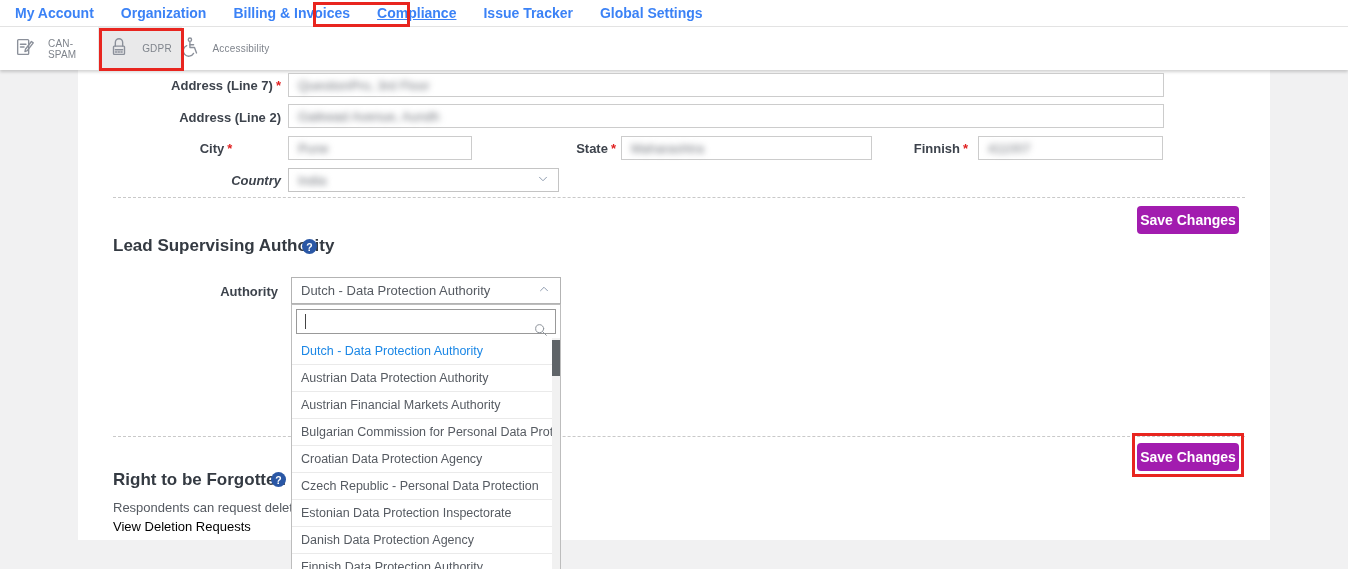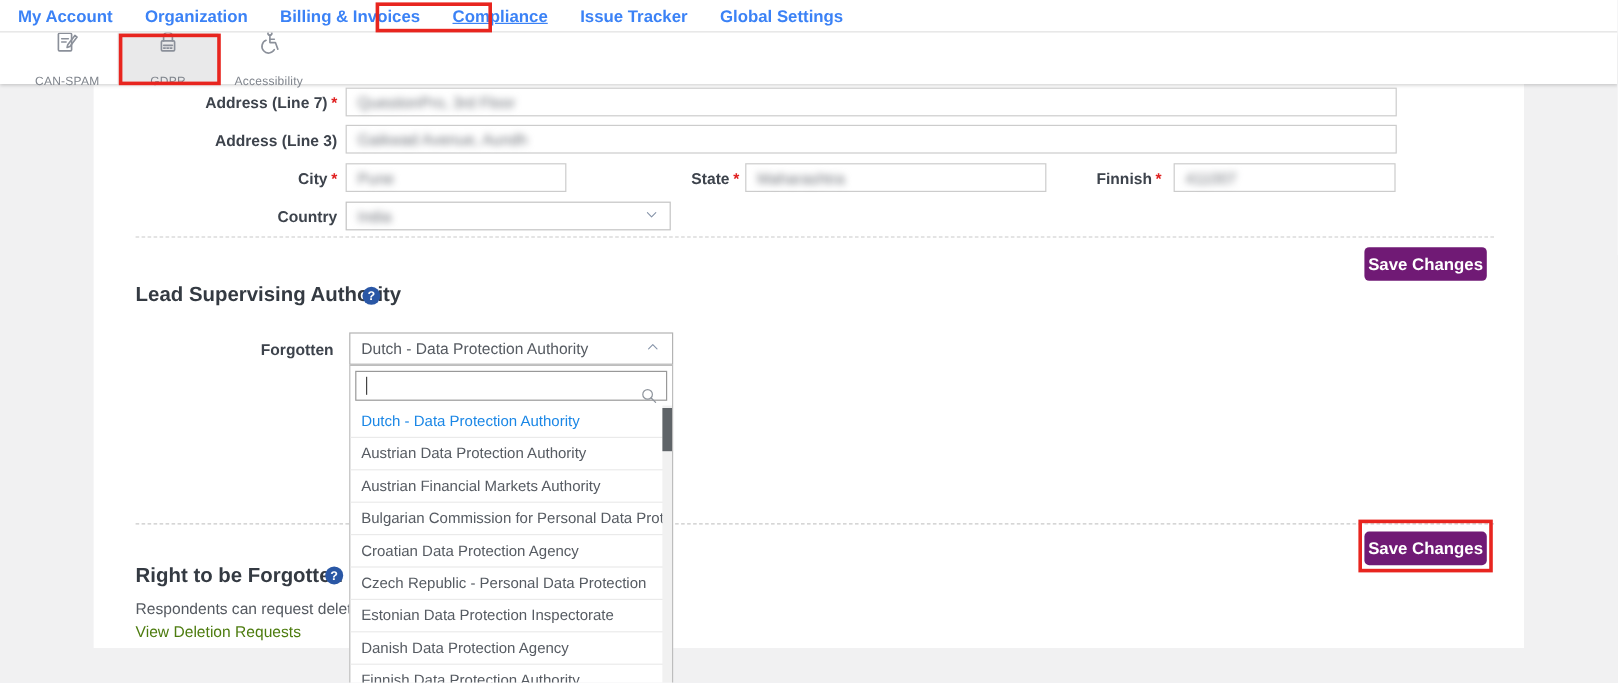--- a/index.html
+++ b/index.html
@@ -8,42 +8,42 @@
 
   
   .topnav { position:absolute; left:0; top:0; width:1348px; height:27px; background:#fff;
             border-bottom:1px solid #e3e3e3; display:flex; align-items:center; padding-left:15px; gap:27px; z-index:3; }
   .navlink { color:#3b82f6; font-size:14px; font-weight:bold; text-decoration:none; cursor:pointer; white-space:nowrap; }
   .navlink.active { text-decoration:underline; }
 
   
   .toolbar { position:absolute; left:0; top:27px; width:1348px; height:43px; background:#fff;
              box-shadow:0 2px 3px rgba(0,0,0,0.18); display:flex; padding-left:14px; z-index:2; }
-  .tool { width:84px; height:43px; display:flex; flex-direction:column; align-items:center; justify-content:center;
+  .tool { width:84px; height:43px; display:flex; flex-direction:row; align-items:center; justify-content:center;
           gap:12px; cursor:pointer; }
   .tool.selected { background:#e9e9ea; }
   .tool .lbl { font-size:10px; color:#7f848c; letter-spacing:.2px; }
   .tool svg { stroke:#8b909a; fill:none; stroke-width:1.5; stroke-linecap:round; stroke-linejoin:round; }
 
   
   .panel { position:absolute; left:78px; top:70px; width:1192px; height:470px; background:#fff; z-index:1; }
 
   .flabel { position:absolute; font-size:13px; font-weight:bold; color:#3d434c; text-align:right; width:130px; z-index:2; }
   .req { color:#e02020; margin-left:3px; font-weight:bold; }
   .tinput { position:absolute; height:24px; border:1px solid #ccc; background:#fff; display:flex; align-items:center;
             padding-left:9px; font-size:13px; color:#808archive0; z-index:2; cursor:text; }
   .tinput { color:#808080; }
   .blurred { filter:blur(3px); color:#6f737a; white-space:nowrap; }
   .selbox { position:absolute; height:24px; border:1px solid #c4c4c4; background:#fff; display:flex; align-items:center;
             justify-content:space-between; padding:0 8px 0 9px; font-size:13px; color:#808080; z-index:2; cursor:pointer; }
   .selbox svg, .authsel svg { stroke:#8694a9; fill:none; stroke-width:1.6; stroke-linecap:round; stroke-linejoin:round; }
 
   .dash { position:absolute; left:113px; width:1132px; border-top:1px dashed #c9c9c9; z-index:1; }
 
-  .savebtn { position:absolute; left:1137px; width:102px; height:28px; background:#701a75; color:#fff; font-size:14px;
+  .savebtn { position:absolute; left:1137px; width:102px; height:28px; background:#a21caf; color:#fff; font-size:14px;
              font-weight:bold; border:none; border-radius:4px; cursor:pointer; z-index:2; font-family:"Liberation Sans",sans-serif; }
 
   .h1 { position:absolute; left:113px; font-size:17px; font-weight:bold; color:#343a42; z-index:2; }
   .helpicon { position:absolute; width:15px; height:15px; border-radius:50%; background:#2a57a5; color:#fff;
               font-size:10.5px; font-weight:bold; display:flex; align-items:center; justify-content:center; z-index:2; cursor:pointer; }
 
   
   .authsel { position:absolute; left:291px; top:277px; width:270px; height:27px; border:1px solid #b3b3b3; background:#fff;
              display:flex; align-items:center; justify-content:space-between; padding:0 9px; font-size:13px; color:#555a61;
              z-index:6; cursor:pointer; }
@@ -54,21 +54,21 @@
   .ddsearch .caret { width:1px; height:15px; background:#444; margin-left:2px; }
   .ddsearch svg { position:absolute; right:6px; stroke:#8e949c; fill:none; stroke-width:1.5; stroke-linecap:round; }
   .ddlist { position:relative; }
   .ddopt { height:27px; line-height:26px; padding-left:9px; font-size:12.5px; color:#565b62; border-bottom:1px solid #eaeaea;
            cursor:pointer; white-space:nowrap; overflow:hidden; }
   .ddopt.sel { color:#1b87e6; }
   .ddscroll { position:absolute; right:0; top:0; width:8px; height:240px; background:#f1f1f1; }
   .ddthumb { position:absolute; right:0; top:2px; width:8px; height:36px; background:#5f6468; cursor:grab; }
 
   .para { position:absolute; left:113px; font-size:13px; color:#555a61; z-index:1; white-space:nowrap; }
-  .link { position:absolute; left:113px; font-size:13px; color:#4d7c0f; cursor:pointer; z-index:1; text-decoration:none; }
+  .link { position:absolute; left:113px; font-size:13px; color:#000000; cursor:pointer; z-index:1; text-decoration:none; }
 
   .redbox { position:absolute; border:3px solid #e8251f; z-index:20; pointer-events:none; }
 </style>
 </head>
 <body>
 
 <div class="page">
 
   <div class="topnav">
     <a class="navlink">My Account</a>
@@ -118,68 +118,68 @@
   <div class="panel"></div>
 
   <div class="flabel" style="left:151px; top:78px;">
     <span>Address (Line 7)</span><span class="req">*</span>
   </div>
   <div class="tinput" style="left:288px; top:73px; width:876px;">
     <span class="blurred">QuestionPro, 3rd Floor</span>
   </div>
 
   <div class="flabel" style="left:151px; top:110px;">
-    <span>Address (Line 3)</span>
+    <span>Address (Line 2)</span>
   </div>
   <div class="tinput" style="left:288px; top:104px; width:876px;">
     <span class="blurred">Gaikwad Avenue, Aundh</span>
   </div>
 
-  <div class="flabel" style="left:151px; top:141px;">
+  <div class="flabel" style="left:151px; top:141px;text-align:center;">
     <span>City</span><span class="req">*</span>
   </div>
   <div class="tinput" style="left:288px; top:136px; width:184px;">
     <span class="blurred">Pune</span>
   </div>
 
   <div class="flabel" style="left:486px; top:141px;">
     <span>State</span><span class="req">*</span>
   </div>
   <div class="tinput" style="left:621px; top:136px; width:251px;">
     <span class="blurred">Maharashtra</span>
   </div>
 
   <div class="flabel" style="left:838px; top:141px;">
     <span>Finnish</span><span class="req">*</span>
   </div>
   <div class="tinput" style="left:978px; top:136px; width:185px;">
     <span class="blurred">411007</span>
   </div>
 
-  <div class="flabel" style="left:151px; top:173px;">
+  <div class="flabel" style="left:151px; top:173px;font-style:italic;">
     <span>Country</span>
   </div>
   <div class="selbox" style="left:288px; top:168px; width:271px;">
     <span class="blurred">India</span>
     <span>
       <svg width="14" height="14" viewBox="0 0 24 24">
           <polyline points="6 9 12 15 18 9"></polyline>
         </svg>
     </span>
   </div>
 
   <div class="dash" style="top:197px;"></div>
 
   <button class="savebtn" style="top:206px;">Save Changes</button>
 
   <div class="h1" style="top:236px;">Lead Supervising Authority</div>
   <div class="helpicon" style="left:302px; top:239px;">?</div>
 
   <div class="flabel" style="left:148px; top:284px;">
-    <span>Forgotten</span>
+    <span>Authority</span>
   </div>
 
   <div class="authsel">
     <span>Dutch - Data Protection Authority</span>
     <span>
       <svg width="14" height="14" viewBox="0 0 24 24">
           <polyline points="6 15 12 9 18 15"></polyline>
         </svg>
     </span>
   </div>

